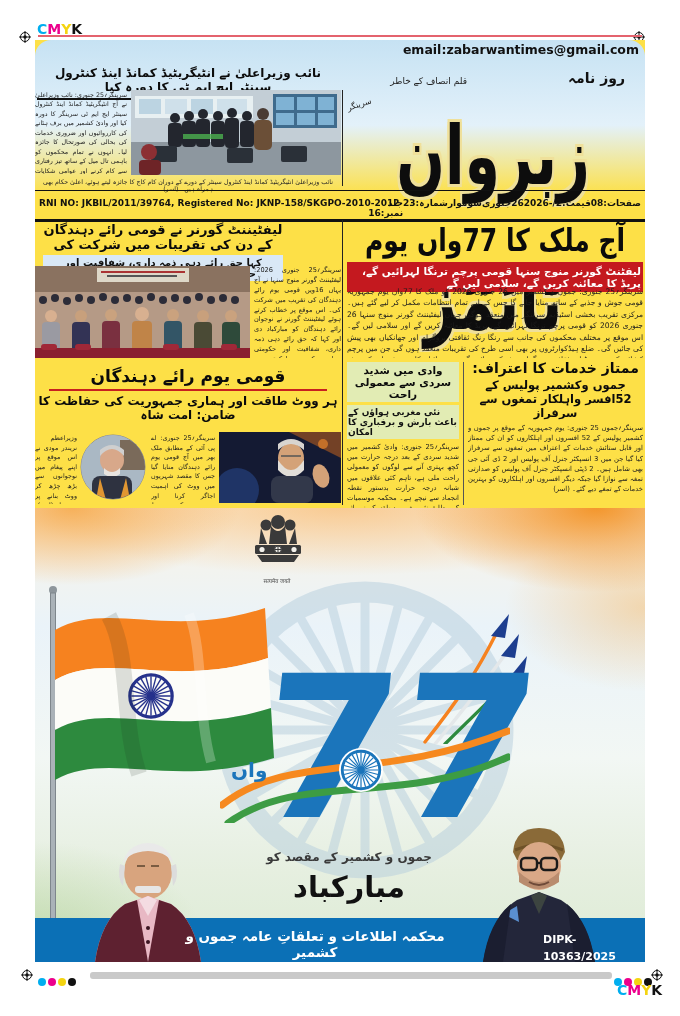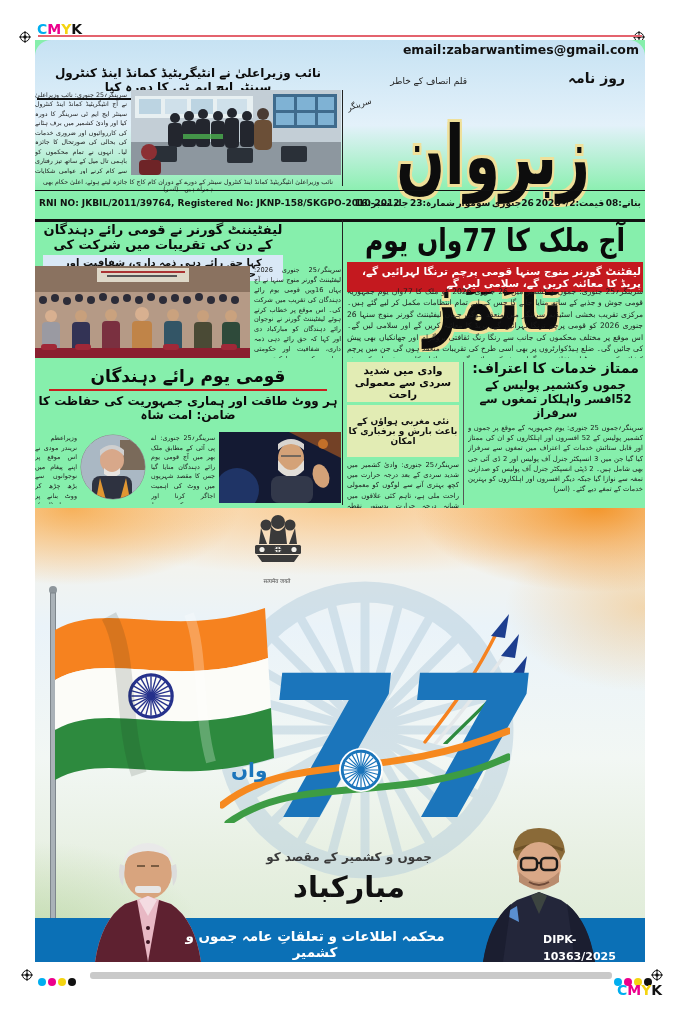--- a/index.html
+++ b/index.html
@@ -9,21 +9,21 @@
   .abs{position:absolute;}
   .ur{direction:rtl;}
   .jt{text-align:justify;}
   
   .cmyk{font-size:14px;font-weight:bold;letter-spacing:0;}
   .cmyk .c{color:#00aeef}.cmyk .m{color:#ec008c}.cmyk .y{color:#f4d411}.cmyk .k{color:#111}
   .redline{height:2px;background:#e4636e;}
   .dot{width:8px;height:8px;border-radius:50%;display:inline-block;margin-right:2px;}
   .graybar{height:7px;background:#c9c9c9;border-radius:3px;}
   
-  .sheet{left:35px;top:40px;width:610px;height:922px;background:#86efac;}
+  .sheet{left:35px;top:40px;width:610px;height:922px;background:#fde047;}
   .mast-grad{left:0;top:0;width:610px;height:155px;border-radius:16px 16px 0 0;
              background:linear-gradient(180deg,#c6e2f3 0%,#e3f1fa 55%,rgba(255,255,255,0) 100%);}
   .masthead{font-weight:bold;color:#0d0d0d;
             text-shadow:-2px -2px 0 #efe09a,2px -2px 0 #efe09a,-2px 2px 0 #efe09a,2px 2px 0 #efe09a,
                         0 -2px 0 #efe09a,0 2px 0 #efe09a,-2px 0 0 #efe09a,2px 0 0 #efe09a;}
   .rule-v{width:1px;background:#222;}
   .headline{font-weight:bold;color:#0b0b0b;}
   .body-txt{font-size:7px;line-height:1.5;color:#1c1c1c;}
   .redband{background:#c4191f;color:#fff;font-weight:bold;}
   .greenband{background:#e2ecb4;}
@@ -139,39 +139,39 @@
         <rect x="52" y="44" width="40" height="5" fill="#4bb04f" opacity=".8"></rect>
       </svg>
       <div class="abs ur" style="left:0;top:112px;width:306px;font-size:6.3px;text-align:center;color:#222;">نائب وزیراعلیٰ انٹیگریٹیڈ کمانڈ اینڈ کنٹرول سینٹر کے دورے کے دوران کام کاج کا جائزہ لیتے ہوئے، اعلیٰ حکام بھی ہمراہ ہیں۔ (اسر)</div>
     </div>
 
     <div class="abs rule-v" style="left:307px;top:50px;height:96px;"></div>
 
     <div class="abs" style="left:0;top:150px;width:610px;height:28px;border-top:1.5px solid #111;border-bottom:3px solid #111;">
       <div class="abs" style="left:4px;top:7px;font-size:9px;font-weight:bold;">RNI NO: JKBIL/2011/39764, Registered No: JKNP-158/SKGPO-2010-2012</div>
       <div class="abs ur" style="left:320px;top:7px;width:286px;display:flex;flex-direction:row-reverse;justify-content:space-between;font-size:9px;font-weight:bold;direction:ltr;">
-        <span class="ur">بنانے:08</span>
+        <span class="ur">صفحات:08</span>
         <span class="ur">قیمت:2/-</span>
         <span>2026</span>
         <span class="ur">26جنوری</span>
         <span class="ur">سوموار</span>
         <span class="ur">شمارہ:23</span>
         <span class="ur">جلد نمبر:16</span>
       </div>
     </div>
 
     <div class="abs rule-v" style="left:307px;top:180px;height:285px;"></div>
 
     <div class="abs ur headline" style="left:312px;top:182px;width:296px;font-size:25px;text-align:center;transform:scaleY(1.25);transform-origin:top;">آج ملک کا 77واں یوم جمہوریہ</div>
     <div class="abs ur redband" style="left:312px;top:222px;width:292px;font-size:10.5px;text-align:right;padding:3px 2px;">لیفٹنٹ گورنر منوج سنہا قومی پرچم ترنگا لہرائیں گے، پریڈ کا معائنہ کریں گے، سلامی لیں گے</div>
     <div class="abs ur body-txt jt" style="left:312px;top:246px;width:296px;height:72px;font-size:7.6px;overflow:hidden;">سرینگر؍25 جنوری: جموں و کشمیر میں 26 جنوری 2026 کو ملک کا 77واں یوم جمہوریہ قومی جوش و جذبے کے ساتھ منایا جائے گا جس کے لیے تمام انتظامات مکمل کر لیے گئے ہیں۔ مرکزی تقریب بخشی اسٹیڈیم سرینگر میں منعقد ہوگی جہاں لیفٹیننٹ گورنر منوج سنہا 26 جنوری 2026 کو قومی پرچم ترنگا لہرائیں گے، پریڈ کا معائنہ کریں گے اور سلامی لیں گے۔ اس موقع پر مختلف محکموں کی جانب سے رنگا رنگ ثقافتی پروگرام اور جھانکیاں بھی پیش کی جائیں گی۔ ضلع ہیڈکوارٹروں پر بھی اسی طرح کی تقریبات منعقد ہوں گی جن میں پرچم کشائی کے بعد پریڈ اور ثقافتی پروگرام پیش کیے جائیں گے۔ دریں اثنا حکام نے تقریبات کے پیش نظر سیکورٹی کے سخت انتظامات کیے ہیں۔ (ایجنسیاں)</div>
 
     <div class="abs" style="left:312px;top:322px;width:112px;height:143px;">
       <div class="ur greenband headline" style="font-size:10.5px;text-align:center;padding:2px 1px;margin-bottom:3px;">وادی میں شدید سردی سے معمولی راحت</div>
-      <div class="ur greenband" style="font-size:9px;font-weight:bold;text-align:center;padding:11px 1px;margin-bottom:3px;">نئی مغربی ہواؤں کے باعث بارش و برفباری کا امکان</div>
+      <div class="ur greenband" style="font-size:9px;font-weight:bold;text-align:left;padding:2px 1px;margin-bottom:3px;">نئی مغربی ہواؤں کے باعث بارش و برفباری کا امکان</div>
       <div class="ur body-txt jt" style="height:96px;font-size:6.8px;overflow:hidden;">سرینگر؍25 جنوری: وادیٔ کشمیر میں شدید سردی کے بعد درجہ حرارت میں کچھ بہتری آنے سے لوگوں کو معمولی راحت ملی ہے، تاہم کئی علاقوں میں شبانہ درجہ حرارت بدستور نقطہ انجماد سے نیچے ہے۔ محکمہ موسمیات کے مطابق نئی مغربی ہواؤں کے زیر اثر آئندہ چند دنوں کے دوران میدانی علاقوں میں بارش جبکہ بالائی علاقوں میں برفباری کا امکان ہے۔ گزشتہ رات سرینگر میں کم سے کم درجہ حرارت منفی درج کیا گیا جبکہ گلمرگ اور پہلگام میں بھی سخت سردی رہی۔ مختلف علاقوں میں پانی کی سپلائی لائنیں بدستور منجمد ہیں اور ڈل جھیل کے کنارے برف کی تہہ جم گئی ہے۔ (اسر)</div>
     </div>
     <div class="abs rule-v" style="left:428px;top:322px;height:143px;background:#555;"></div>
 
     <div class="abs" style="left:433px;top:320px;width:175px;height:145px;">
       <div class="ur headline" style="font-size:14px;text-align:center;">ممتاز خدمات کا اعتراف:</div>
       <div class="ur headline" style="font-size:11.5px;text-align:center;margin-top:2px;">جموں وکشمیر پولیس کے 52افسر واہلکار تمغوں سے سرفراز</div>
       <div class="ur body-txt jt" style="height:70px;font-size:6.8px;overflow:hidden;margin-top:3px;">سرینگر؍جموں 25 جنوری: یوم جمہوریہ کے موقع پر جموں و کشمیر پولیس کے 52 افسروں اور اہلکاروں کو ان کی ممتاز اور قابل ستائش خدمات کے اعتراف میں تمغوں سے سرفراز کیا گیا جن میں 3 انسپکٹر جنرل آف پولیس اور 2 ڈی آئی جی بھی شامل ہیں۔ 2 ڈپٹی انسپکٹر جنرل آف پولیس کو صدارتی تمغہ سے نوازا گیا جبکہ دیگر افسروں اور اہلکاروں کو بہترین خدمات کے تمغے دیے گئے۔ (اسر)</div>
     </div>
 

